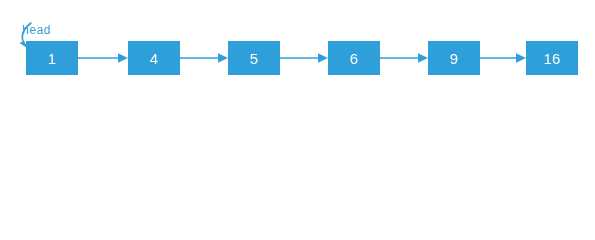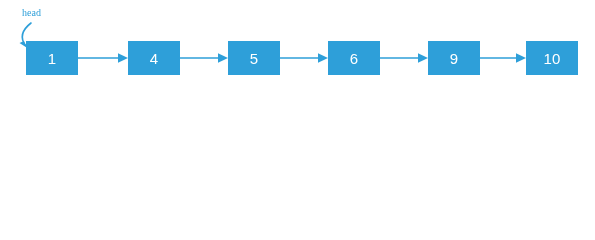--- a/index.html
+++ b/index.html
@@ -40,26 +40,27 @@
     font-family: "Liberation Sans", sans-serif;
     font-size: 15px;
     font-weight: 400;
     line-height: 1;
     letter-spacing: 0.2px;
     user-select: none;
   }
   .head-label {
     position: absolute;
     color: #2e9fd9;
-    font-family: Liberation Serif, serif;
-    font-size: 10px;
+    font-family: Liberation Mono, monospace;
+    font-size: 12px;
     font-weight: 400;
     line-height: 1;
     white-space: nowrap;
     user-select: none;
+    margin-top: 17px;
   }
 </style>
 </head>
 <body>
 
 <div id="canvas">
 
   <svg id="diagram-svg" viewBox="0 0 595 100" xmlns="http://www.w3.org/2000/svg">
 
     <g>
@@ -109,16 +110,16 @@
 
   <div class="node-box" style="left:328px; top:41px;">
     <span class="node-value">6</span>
   </div>
 
   <div class="node-box" style="left:428px; top:41px;">
     <span class="node-value">9</span>
   </div>
 
   <div class="node-box" style="left:526px; top:41px;">
-    <span class="node-value">10</span>
+    <span class="node-value">16</span>
   </div>
 
 </div>
 
 </body></html>

